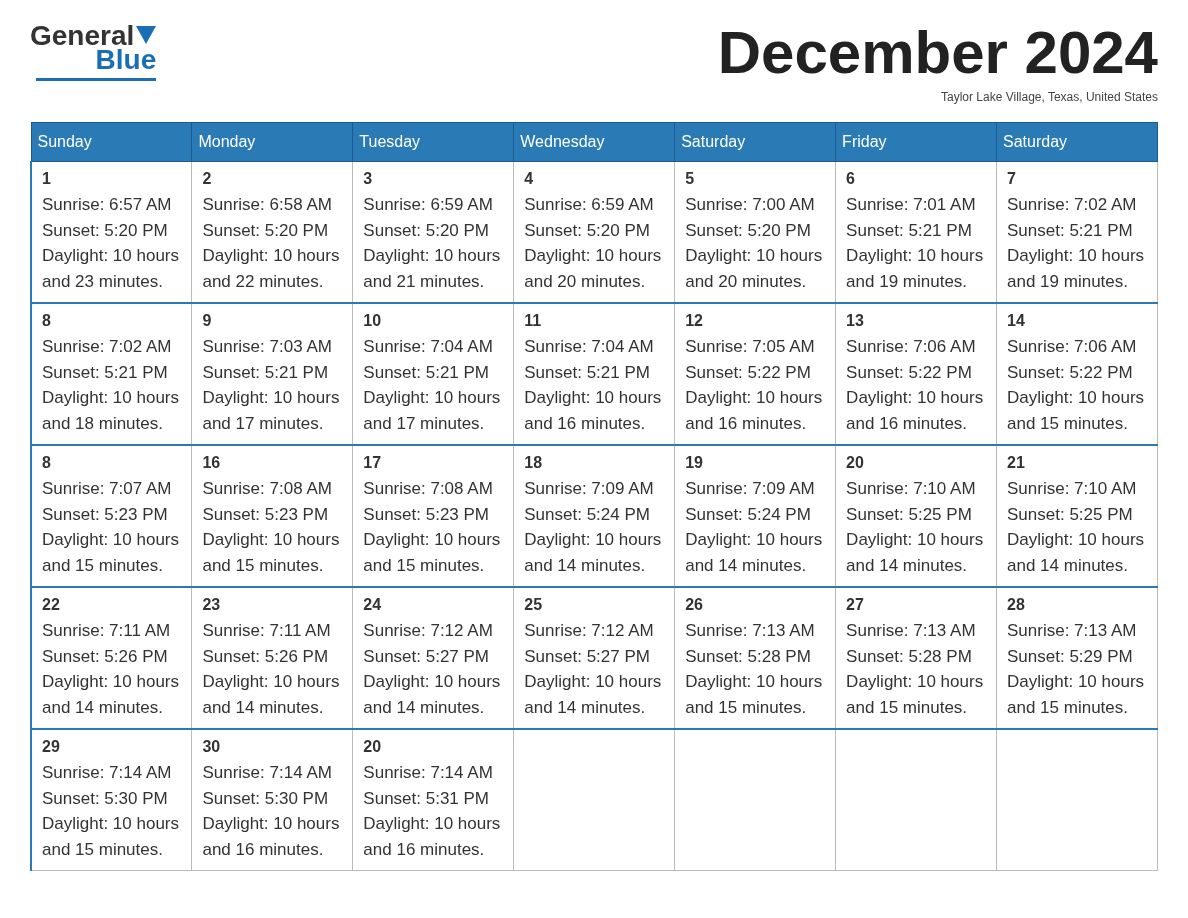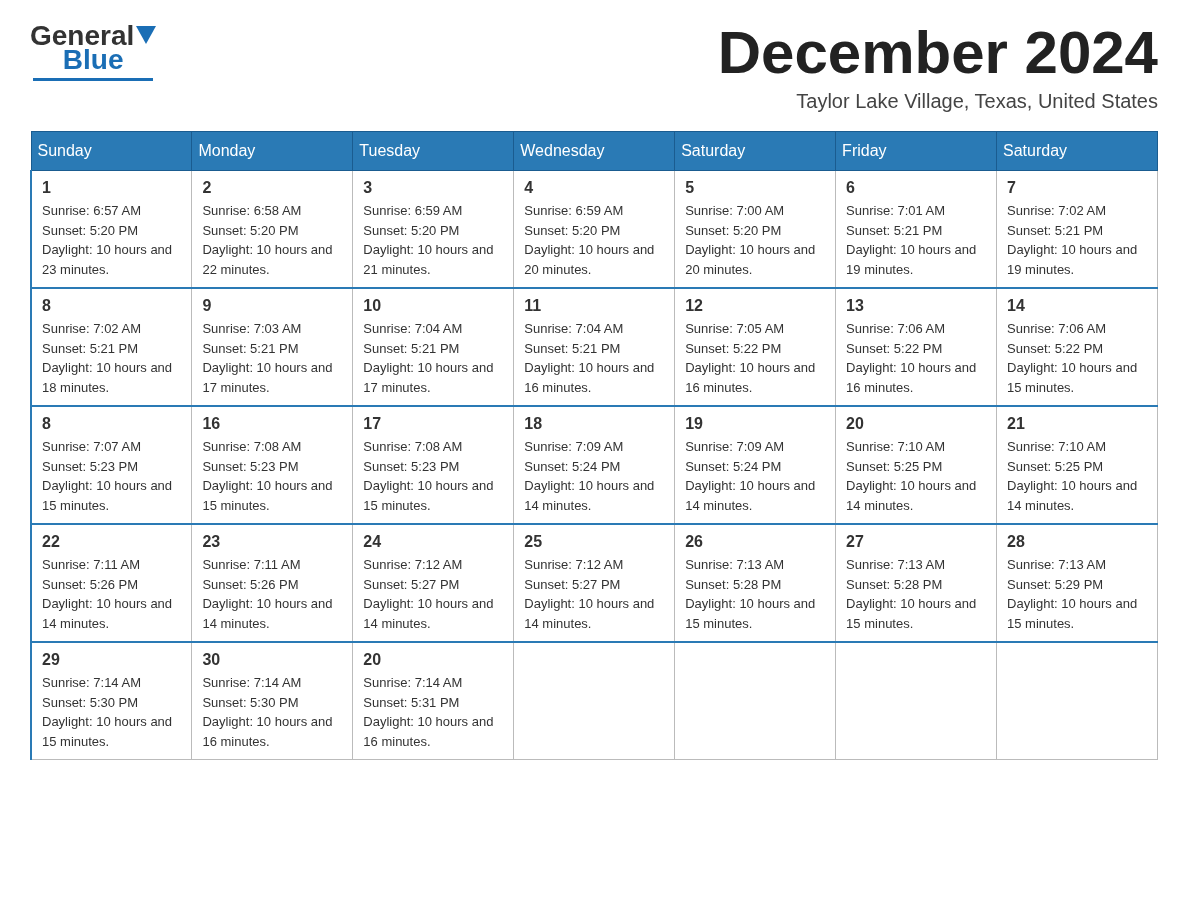--- a/index.html
+++ b/index.html
@@ -12,21 +12,21 @@
     }
     .header-area {
       display: flex;
       justify-content: space-between;
       align-items: flex-start;
       margin-bottom: 18px;
     }
     .logo-area {
       display: flex;
       flex-direction: column;
-      align-items: center;
+      align-items: flex-end;
     }
     .logo-text {
       display: flex;
       align-items: center;
       font-size: 28px;
       font-weight: bold;
       color: #333;
     }
     .logo-general { color: #333; }
     .logo-blue { color: #1a6eb5; }
@@ -48,21 +48,21 @@
     .title-area {
       text-align: right;
     }
     .month-title {
       font-size: 60px;
       font-weight: bold;
       color: #222;
       line-height: 1.1;
     }
     .location-title {
-      font-size: 20px;
+      font-size: 12px;
       color: #444;
       margin-top: 4px;
     }
     .calendar-table {
       width: 100%;
       border-collapse: collapse;
       table-layout: fixed;
     }
     .calendar-table thead tr th {
       background: #2a7ab5;
@@ -84,21 +84,21 @@
     .calendar-table tbody tr td:first-child {
       border-left: 2px solid #2a7ab5;
     }
     .day-number {
       font-size: 16px;
       font-weight: bold;
       display: block;
       margin-bottom: 4px;
     }
     .day-info {
-      font-size: 13px;
+      font-size: 17px;
       line-height: 1.5;
       color: #333;
     }
     .empty-cell {
       background: #fff;
     }
     .row-divider {
       border-top: 2px solid #2a7ab5 !important;
     }
   </style>

